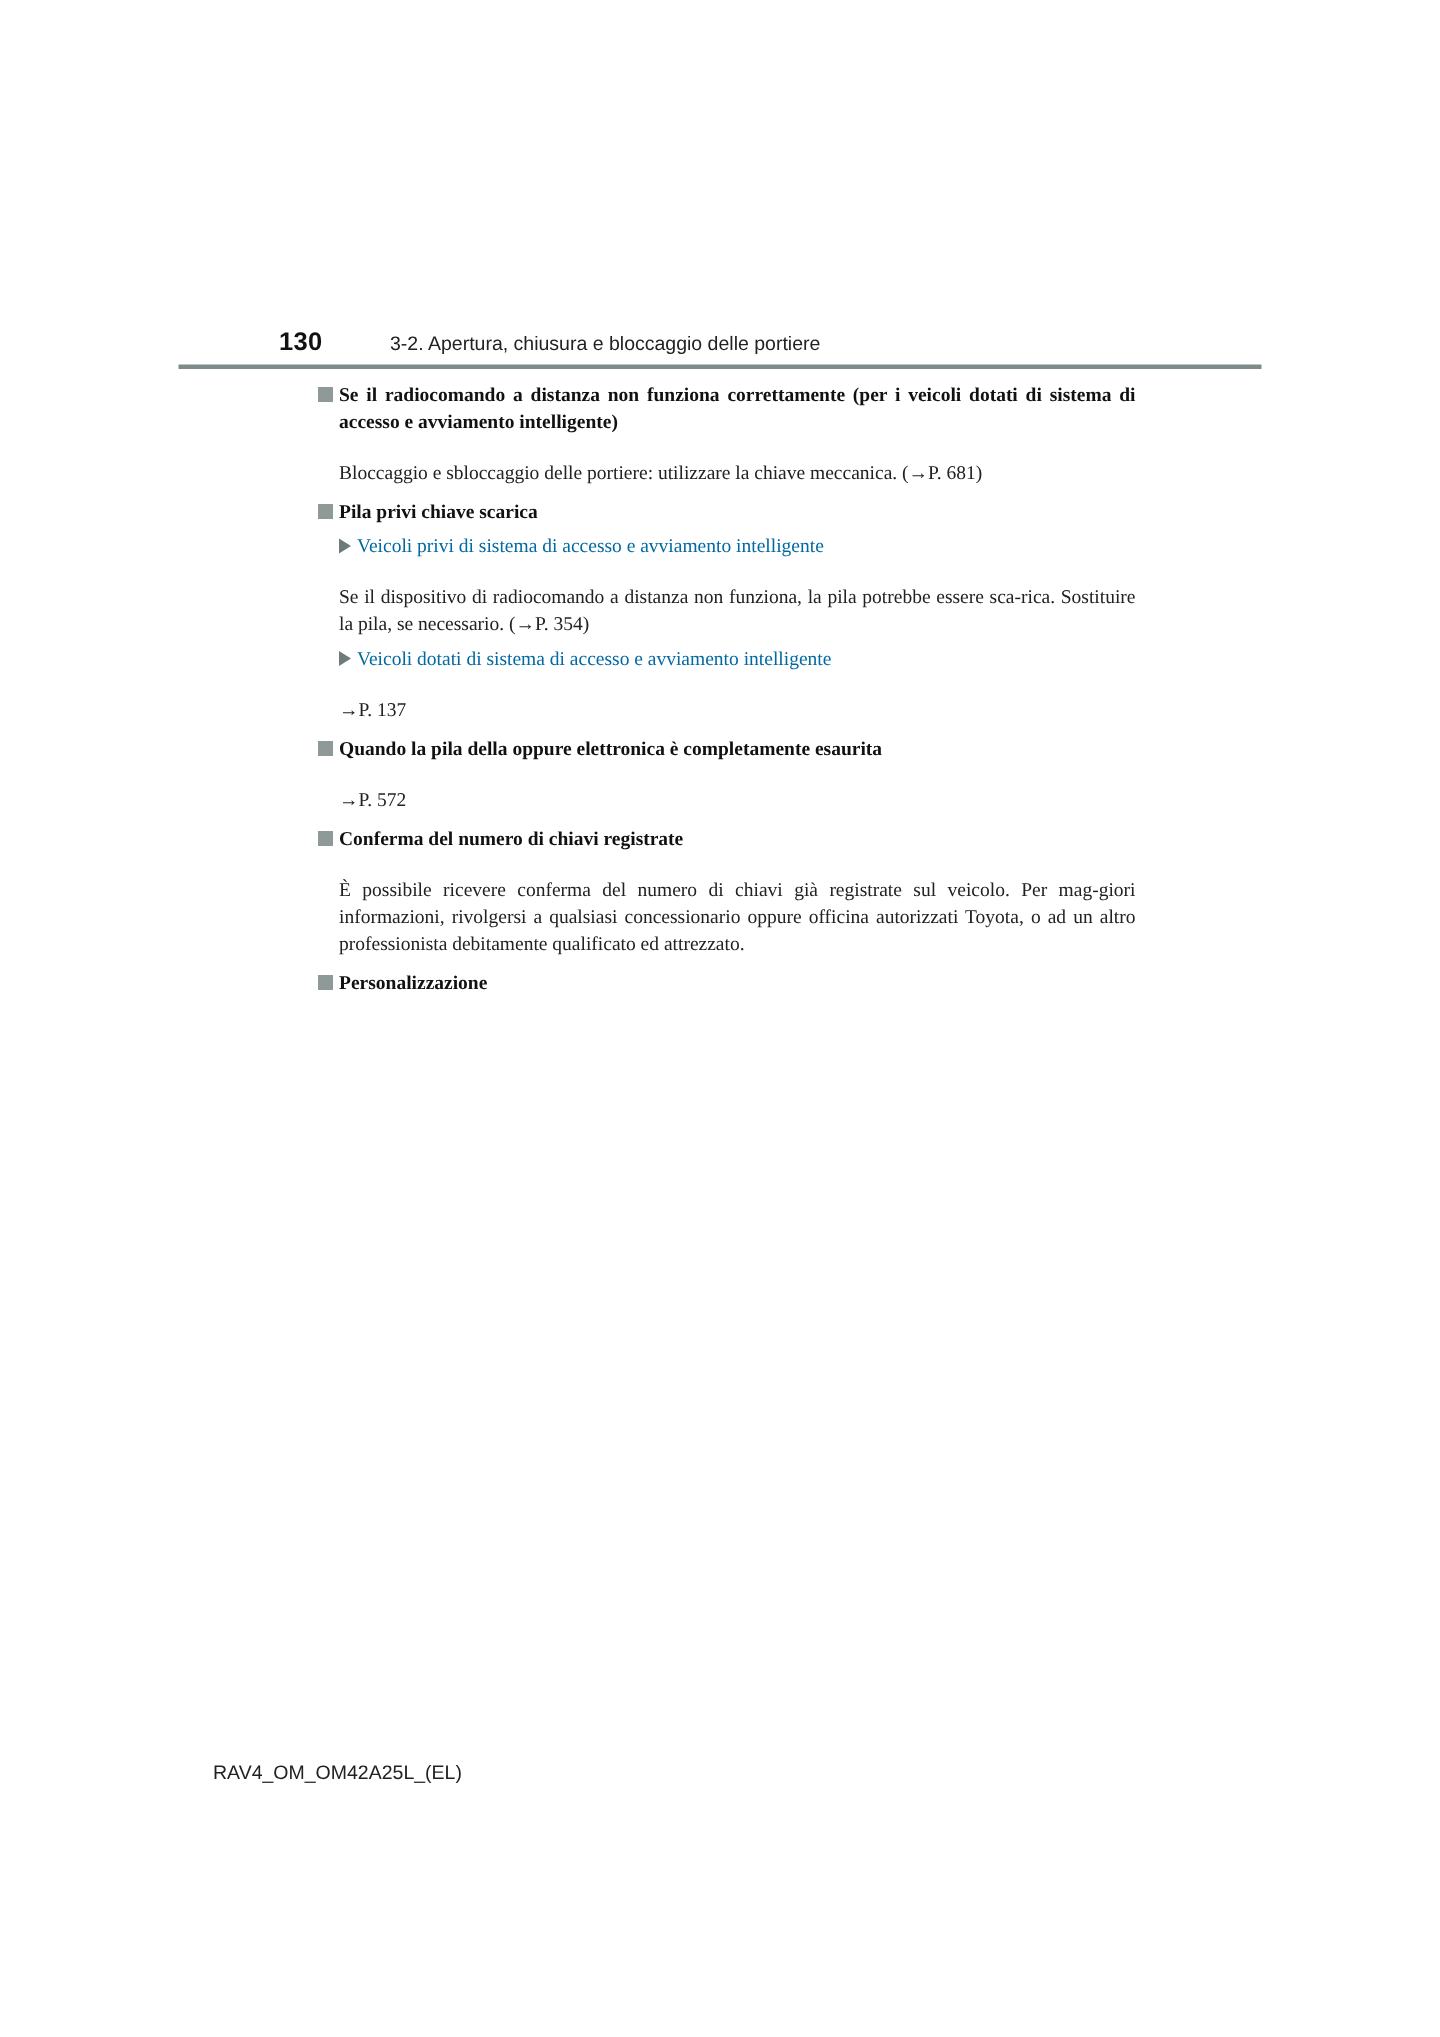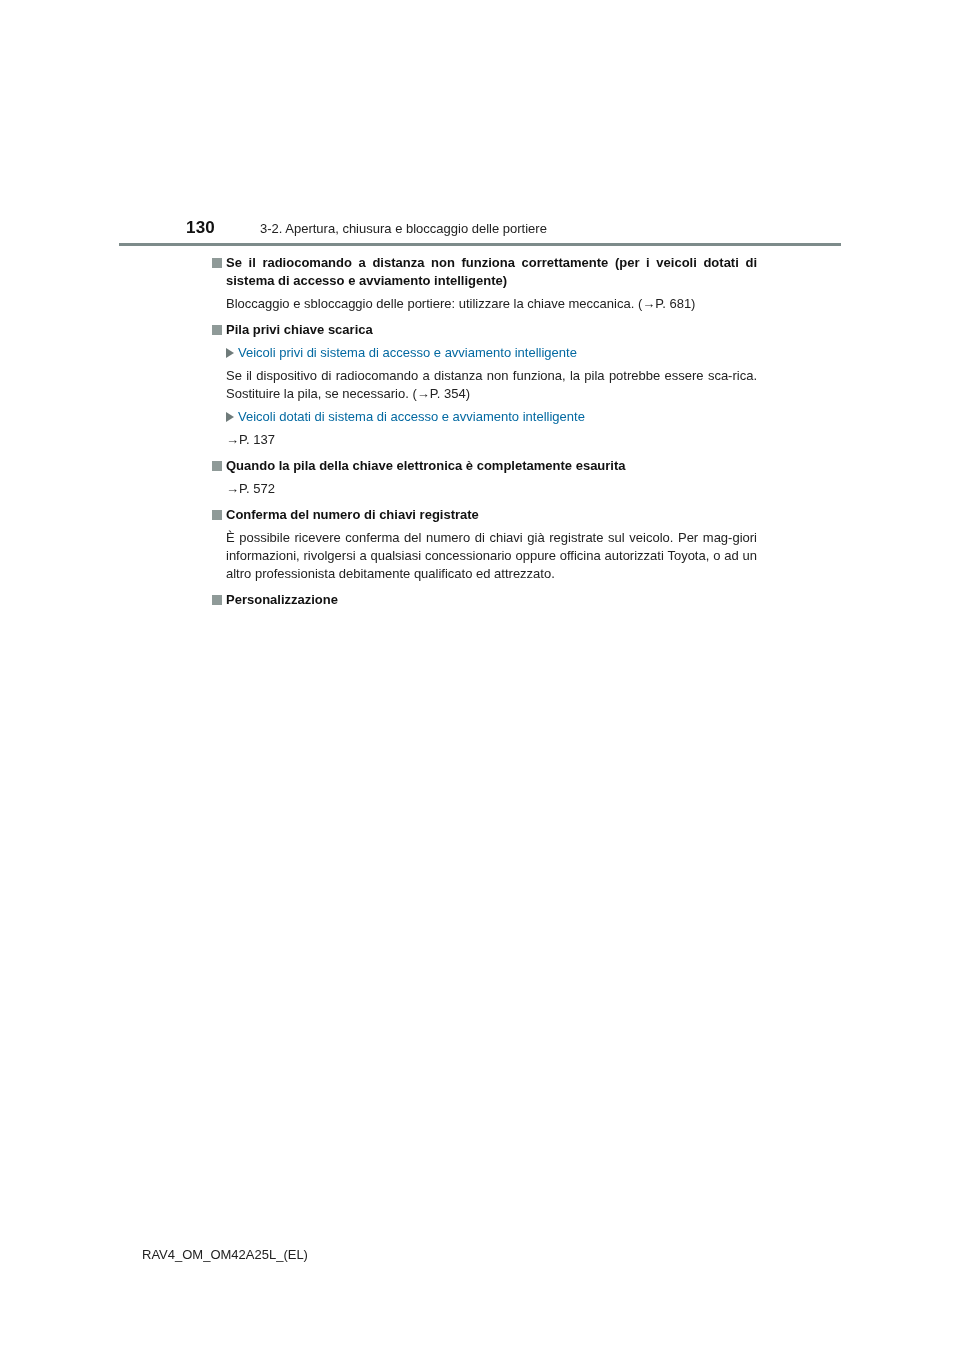--- a/index.html
+++ b/index.html
@@ -42,39 +42,40 @@
     .content {
       position: absolute;
       left: 212px;
       top: 254px;
       width: 545px;
       font-size: 13px;
       line-height: 18px;
     }
     .block {
       margin-bottom: 8px;
+      font-family: Liberation Serif, serif;
     }
     .heading {
       position: relative;
       padding-left: 14px;
       font-weight: bold;
       color: #111;
       text-align: justify;
     }
     .heading .sq {
       position: absolute;
       left: 0;
       top: 4px;
       width: 10px;
       height: 10px;
       background: #8f9a98;
     }
     .para {
       padding-left: 14px;
-      margin-top: 5px;
+      margin-top: 16px;
       text-align: justify;
       color: #222;
     }
     .sub {
       padding-left: 14px;
       margin-top: 5px;
       color: #0369a1;
       position: relative;
     }
     .sub .tri {
@@ -83,21 +84,21 @@
       height: 0;
       border-top: 5px solid transparent;
       border-bottom: 5px solid transparent;
       border-left: 8px solid #6f7b7a;
       margin-right: 4px;
       vertical-align: -1px;
     }
     .footer-model {
       position: absolute;
       left: 142px;
-      top: 1247px;
+      top: 1174px;
       font-size: 13px;
       color: #222;
     }
     .watermark {
       position: absolute;
       left: 680px;
       top: 1379px;
       font-size: 22px;
       color: #9a9a9a;
       letter-spacing: 0.3px;
@@ -131,21 +132,21 @@
     <div class="para">Se il dispositivo di radiocomando a distanza non funziona, la pila potrebbe essere sca-rica. Sostituire la pila, se necessario. (→P. 354)</div>
     <div class="sub">
       <span class="tri"></span><span>Veicoli dotati di sistema di accesso e avviamento intelligente</span>
     </div>
     <div class="para">→P. 137</div>
   </div>
 
   <div class="block">
     <div class="heading">
       <span class="sq"></span>
-      <span>Quando la pila della chiave elettronica è completamente esaurita</span>
+      <span>Quando la pila della oppure elettronica è completamente esaurita</span>
     </div>
     <div class="para">→P. 572</div>
   </div>
 
   <div class="block">
     <div class="heading">
       <span class="sq"></span>
       <span>Conferma del numero di chiavi registrate</span>
     </div>
     <div class="para">È possibile ricevere conferma del numero di chiavi già registrate sul veicolo. Per mag-giori informazioni, rivolgersi a qualsiasi concessionario oppure officina autorizzati Toyota, o ad un altro professionista debitamente qualificato ed attrezzato.</div>

